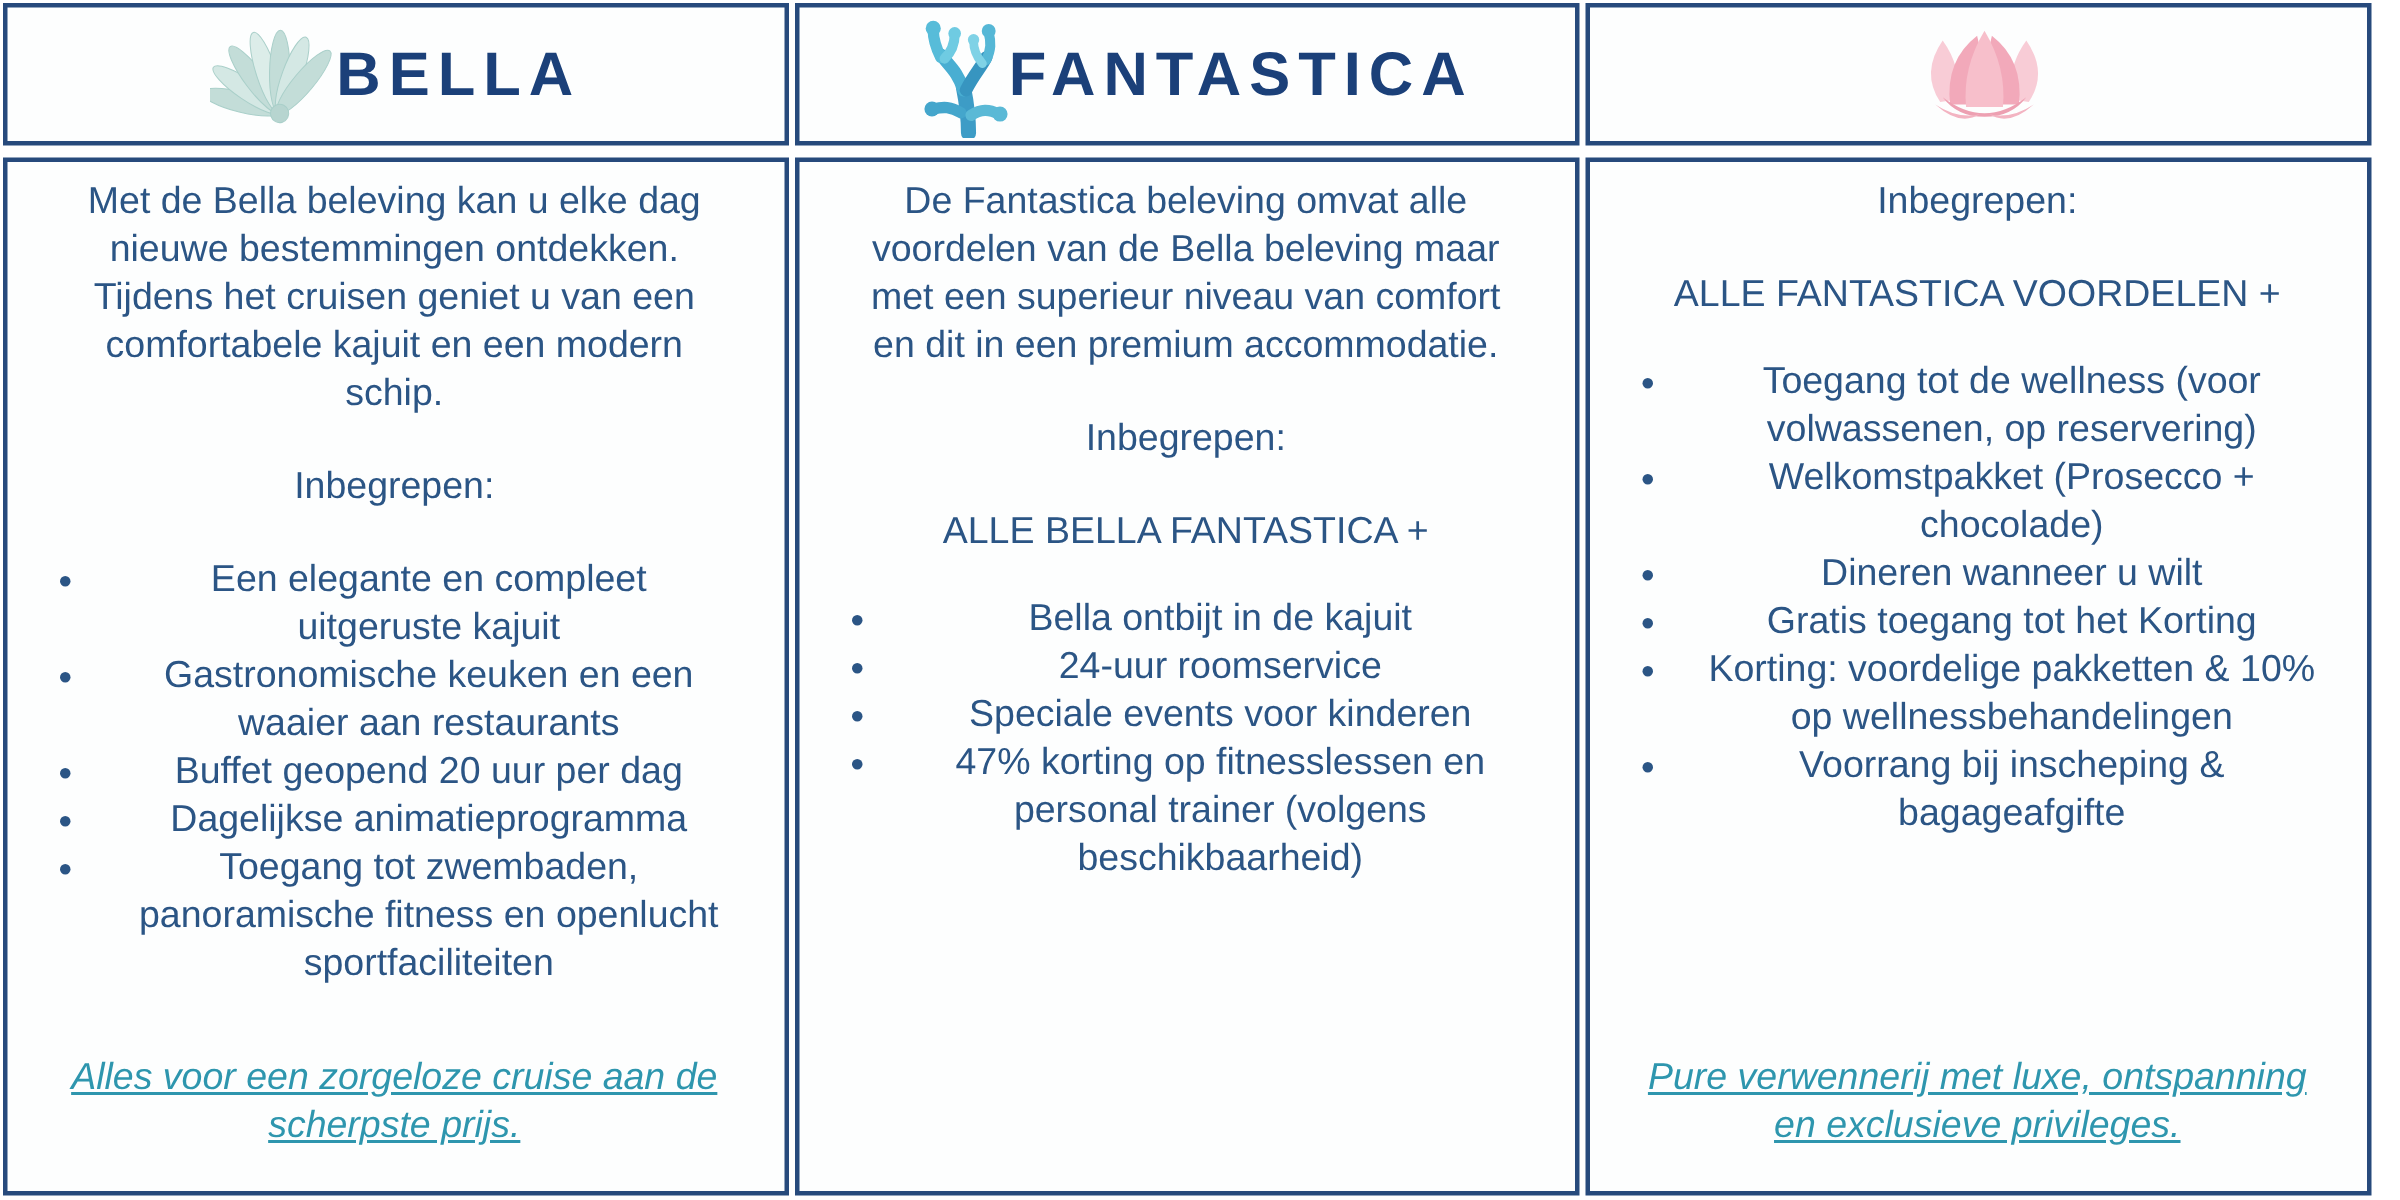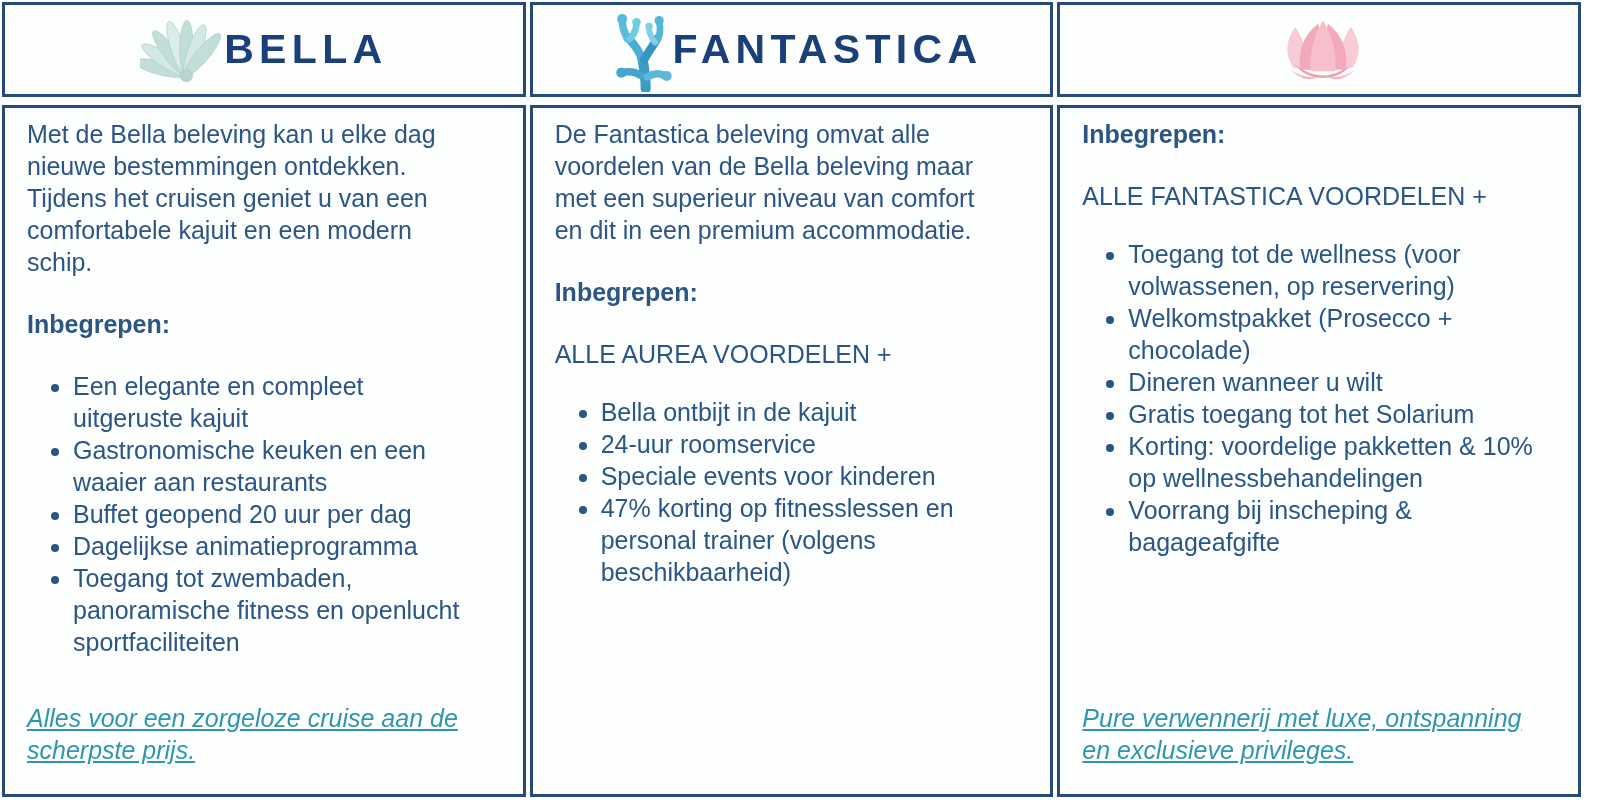--- a/index.html
+++ b/index.html
@@ -41,29 +41,30 @@
     margin:0;
     font-size:41px;
     font-weight:700;
     letter-spacing:0.13em;
     color:var(--title,#1b4079);
   }
   .card-body{
     flex:1 1 auto;
     border:3px solid var(--border,#274a7c);
     background:#fdfefe;
-    padding:10px 12px 0 22px;
+    padding:10px 12px 0 10px;
     display:flex;
     flex-direction:column;
     color:var(--body_text,#2b5585);
     font-size:25px;
     line-height:32px;
+    text-align:center;
   }
   .intro{margin:0 0 30px 0;white-space:pre-line;}
-  .included{margin:0 0 30px 0;font-weight:700;white-space:pre-line;}
+  .included{margin:0 0 30px 0;font-weight:400;white-space:pre-line;}
   .prefix{margin:0 0 26px 0;white-space:pre-line;}
   ul.benefits{
     margin:0;
     padding:0 0 0 46px;
     list-style:disc outside;
   }
   ul.benefits li{
     margin:0;
     padding:0;
     white-space:pre-line;
@@ -147,21 +148,21 @@
         </svg>
       </span>
       <h1 class="plan-title">FANTASTICA</h1>
     </header>
     <div class="card-body">
       <p class="intro">De Fantastica beleving omvat alle
 voordelen van de Bella beleving maar
 met een superieur niveau van comfort
 en dit in een premium accommodatie.</p>
       <p class="included">Inbegrepen:</p>
-      <p class="prefix">ALLE AUREA VOORDELEN +</p>
+      <p class="prefix">ALLE BELLA FANTASTICA +</p>
       <ul class="benefits">
           <li>Bella ontbijt in de kajuit</li>
           <li>24-uur roomservice</li>
           <li>Speciale events voor kinderen</li>
           <li>47% korting op fitnesslessen en
 personal trainer (volgens
 beschikbaarheid)</li>
         </ul>
     </div>
   </section>
@@ -183,21 +184,21 @@
     </header>
     <div class="card-body">
       <p class="included">Inbegrepen:</p>
       <p class="prefix">ALLE FANTASTICA VOORDELEN +</p>
       <ul class="benefits">
           <li>Toegang tot de wellness (voor
 volwassenen, op reservering)</li>
           <li>Welkomstpakket (Prosecco +
 chocolade)</li>
           <li>Dineren wanneer u wilt</li>
-          <li>Gratis toegang tot het Solarium</li>
+          <li>Gratis toegang tot het Korting</li>
           <li>Korting: voordelige pakketten &amp; 10%
 op wellnessbehandelingen</li>
           <li>Voorrang bij inscheping &amp;
 bagageafgifte</li>
         </ul>
       <p class="tagline">Pure verwennerij met luxe, ontspanning
 en exclusieve privileges.</p>
     </div>
   </section>
 

